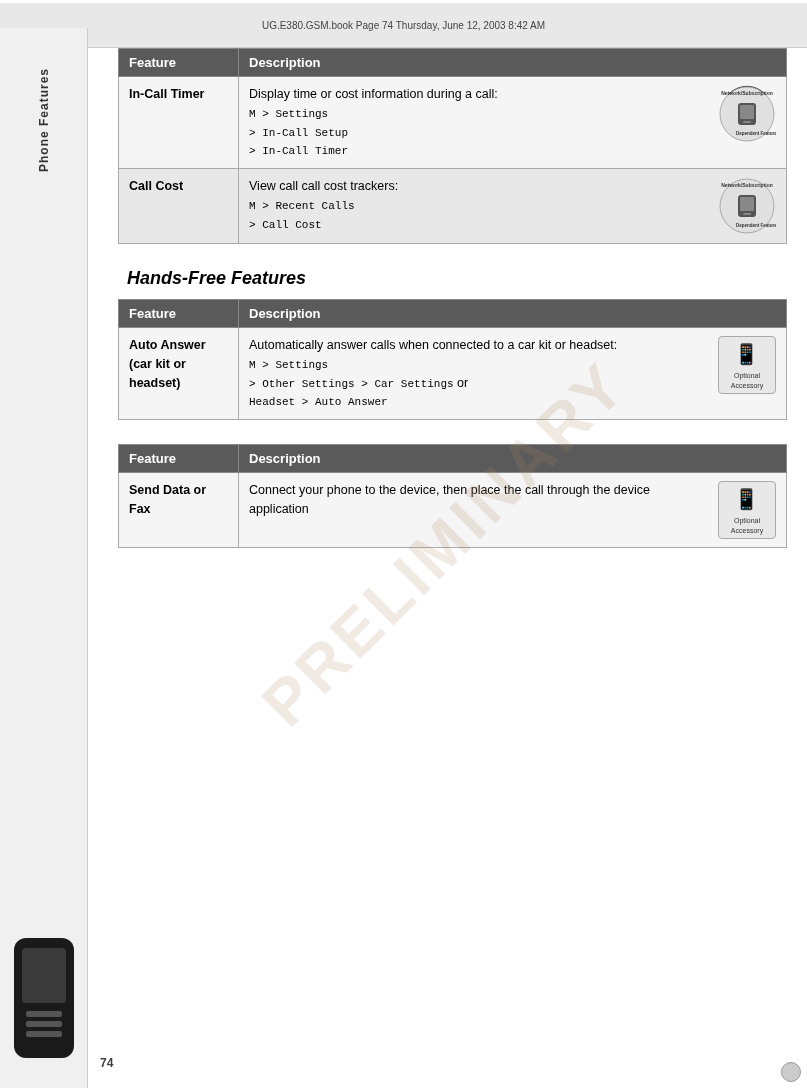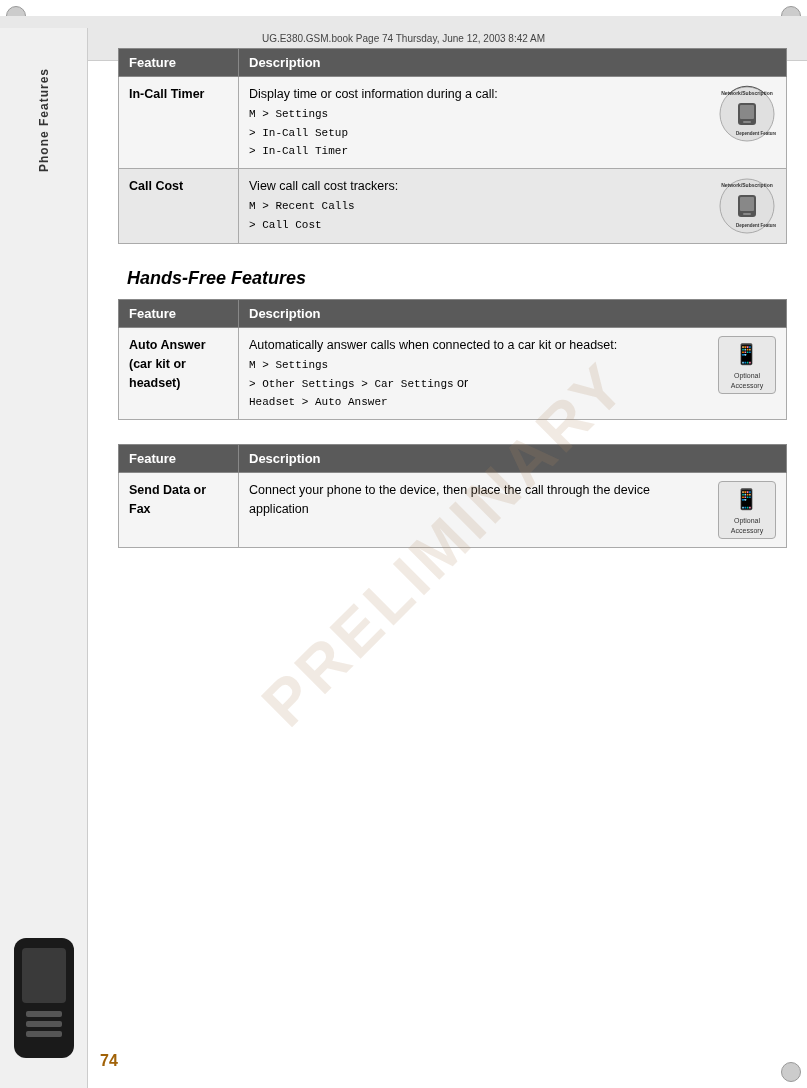--- a/index.html
+++ b/index.html
@@ -18,21 +18,21 @@
     .page {
       width: 807px;
       height: 1088px;
       background: #ffffff;
       position: relative;
     }
 
     
     .header-bar {
       position: absolute;
-      top: 16px;
+      top: 3px;
       left: 0;
       right: 0;
       height: 45px;
       background: #e8e8e8;
       border-bottom: 1px solid #ccc;
       display: flex;
       align-items: center;
       justify-content: center;
       font-size: 10px;
       color: #444;
@@ -96,22 +96,22 @@
       height: 6px;
       background: #555;
       border-radius: 2px;
     }
 
     
     .page-number {
       position: absolute;
       bottom: 18px;
       left: 100px;
-      font-size: 16px;
-      color: #a16207;
+      font-size: 12px;
+      color: #404040;
       font-weight: bold;
     }
 
     
     .main-content {
       position: absolute;
       top: 28px;
       left: 88px;
       right: 0;
       bottom: 0;

